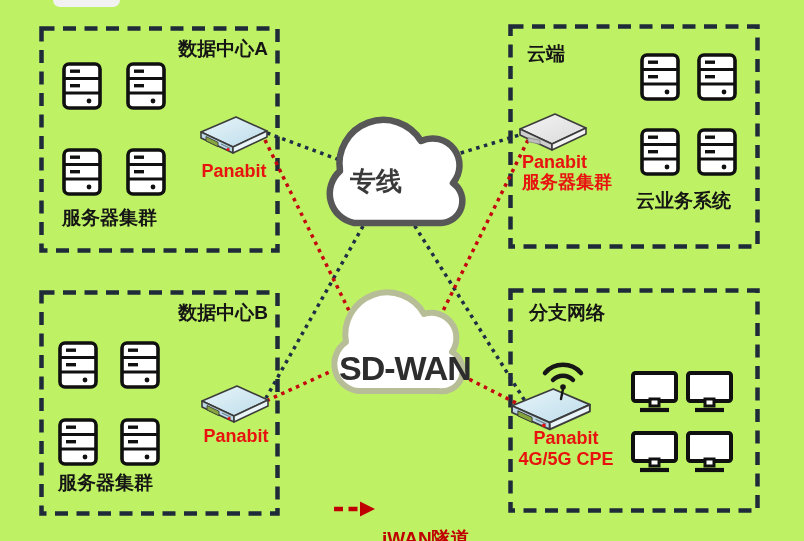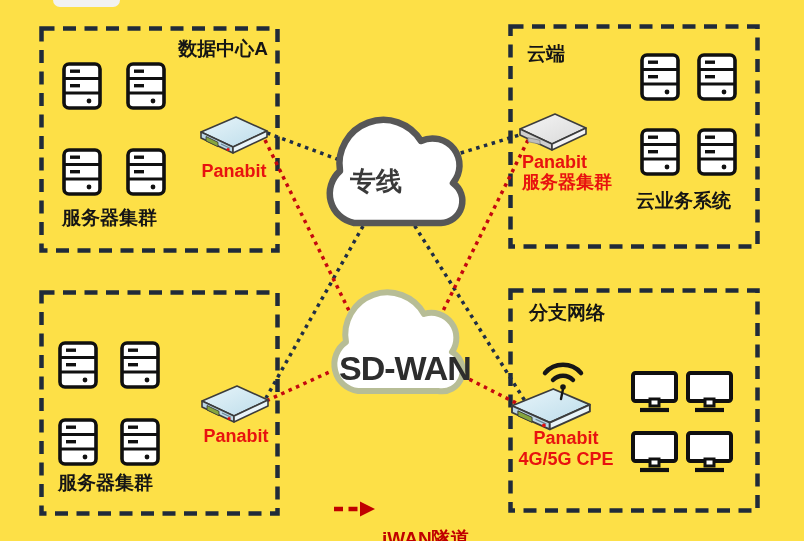--- a/index.html
+++ b/index.html
@@ -1,16 +1,16 @@
 <!DOCTYPE html>
 <html><head>
 <meta charset="utf-8">
 <style>
   html,body{margin:0;padding:0;background:#ffffff;}
-  .stage{position:relative;width:804px;height:541px;background:#fde047;overflow:hidden;
+  .stage{position:relative;width:804px;height:541px;background:#bef264;overflow:hidden;
          font-family:"Liberation Sans","DejaVu Sans",sans-serif;}
   .stage svg{position:absolute;left:0;top:0;}
   .t{position:absolute;font-weight:bold;color:#151515;white-space:nowrap;}
   .title{font-size:19px;}
   .seclabel{font-size:19px;}
   .redlbl{color:#e8120f;font-size:18px;line-height:21px;text-align:center;}
   .redlbl-left{color:#e8120f;font-size:18px;line-height:20px;text-align:left;}
   .cloudtxt{color:#3a3a3a;font-size:26px;}
   .sdwantxt{color:#2d2d2d;font-size:34px;letter-spacing:-1px;text-align:center;}
   .legendtxt{color:#c00000;font-size:19px;}
@@ -132,20 +132,21 @@
 
   <div class="t title" style="left:158px;top:36px;width:110px;text-align:right;">数据中心A</div>
   <div class="t seclabel" style="left:62px;top:205px;">服务器集群</div>
   <div class="t redlbl" style="left:196px;top:161px;width:76px;">Panabit</div>
 
   <div class="t title" style="left:527px;top:41px;">云端</div>
   <div class="t seclabel" style="left:636px;top:188px;">云业务系统</div>
   <div class="t redlbl-left" style="left:522px;top:152px;"><span>Panabit</span><br>
     <span>服务器集群</span></div>
 
+  <div class="t title" style="left:158px;top:300px;width:110px;text-align:right;">数据中心B</div>
   <div class="t seclabel" style="left:58px;top:470px;">服务器集群</div>
   <div class="t redlbl" style="left:198px;top:426px;width:76px;">Panabit</div>
 
   <div class="t title" style="left:529px;top:300px;">分支网络</div>
   <div class="t redlbl" style="left:504px;top:428px;width:124px;"><span>Panabit</span><br>
     <span>4G/5G CPE</span></div>
 
   <div class="t cloudtxt" style="left:350px;top:164px;width:100px;">专线</div>
   <div class="t sdwantxt" style="left:339px;top:349px;width:124px;">SD-WAN</div>
 

